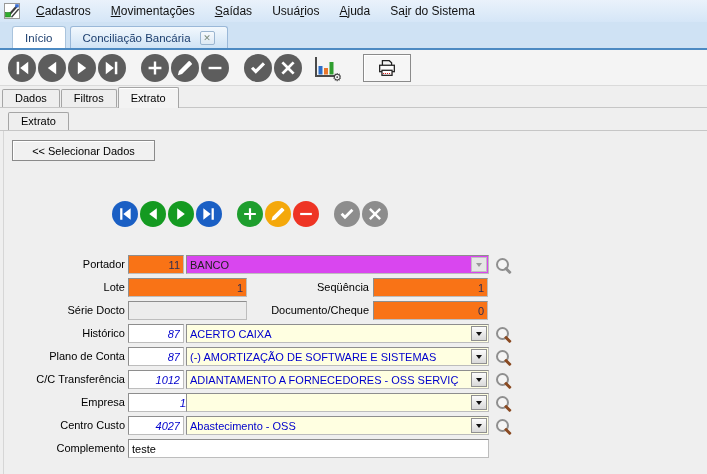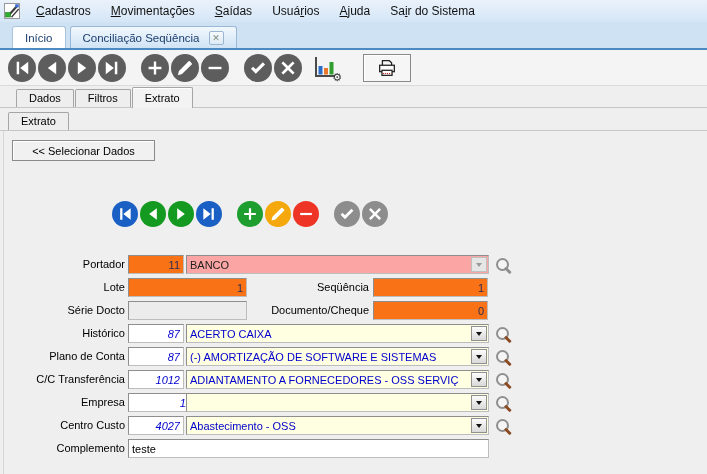--- a/index.html
+++ b/index.html
@@ -32,21 +32,21 @@
   .big .circle-btn svg { width:22px; height:22px; }
   .small .circle-btn { width:26px; height:26px; }
   .small .circle-btn svg { width:20px; height:20px; }
   .circle-btn.gap-after { margin-right:15px; }
   .chart-btn { background:none; border:none; margin-left:7px; position:relative; width:28px; height:28px; cursor:pointer; }
   .gear-glyph { position:absolute; right:-3px; bottom:-2px; font-size:11px; color:#3a3a3a; }
   .print-btn { margin-left:24px; width:48px; height:28px; background:#f6f6f6; border:1px solid #8a8a8a;
                box-shadow:inset 1px 1px 0 #ffffff; display:inline-flex; align-items:center; justify-content:center; cursor:pointer; }
 
   
-  .wtabs { position:relative; background:#efefef; display:flex; align-items:flex-end; padding-left:16px; border-bottom:1px solid #c6c6c6; }
+  .wtabs { position:relative; background:#efefef; display:flex; align-items:flex-end; padding-left:2px; border-bottom:1px solid #c6c6c6; }
   .wtabs1 { height:22px; }
   .wtabs2 { height:23px; padding-left:8px; }
   .wtab { height:18px; line-height:17px; padding:0 12px; background:#eeeeee; border:1px solid #a5a5a5; border-bottom:none;
           border-radius:2px 2px 0 0; font-size:11px; color:#000; margin-right:1px; position:relative; cursor:pointer; }
   .wtab.selected { height:21px; line-height:20px; background:#f3f3f3; z-index:2; margin-bottom:-1px;
                    box-shadow:inset 0 1px 0 #ffffff; }
 
   
   .content { position:relative; height:343px; background:#efefef; }
   .panel-edge { position:absolute; left:3px; top:0; bottom:0; width:1px; background:#d6d6d6; }
@@ -61,21 +61,21 @@
   .flabel2 { position:absolute; top:3px; text-align:right; font-size:11px; color:#000; }
   input.fld { position:absolute; height:19px; border:1px solid; border-color:#8e8e8e #bdbdbd #bdbdbd #8e8e8e;
               font-family:"Liberation Sans",sans-serif; font-size:11px; padding:0 3px; outline:none; }
   .num { text-align:right; }
   .ed-num { background:#ffffff; color:#0000cc;font-style:italic; }
   .dis-num { background:#f97316; color:#2e2e55; }
   .dis-txt { background:#ececec; color:#222; }
   .txt { background:#ffffff; color:#000; }
   .combo { position:absolute; height:19px; border:1px solid; border-color:#8e8e8e #bdbdbd #bdbdbd #8e8e8e;
            display:flex; background:#ffffe1; }
-  .combo.dis { background:#fca5a5; }
+  .combo.dis { background:#d946ef; }
   .combo input.cval { flex:1; border:none; background:transparent; font-family:"Liberation Sans",sans-serif;
                       font-size:11px; padding:0 3px; outline:none; min-width:0; }
   .combo input.cval.ed { color:#0000cc; }
   .combo input.cval.ds { color:#222; }
   .arrowbox { width:16px; display:flex; align-items:center; justify-content:center; cursor:pointer;
               background:linear-gradient(#fcfcfc,#d9d9d9); border:1px solid #909090; margin:1px; }
   .arrowbox .arr { width:0; height:0; border-left:3.5px solid transparent; border-right:3.5px solid transparent; border-top:4px solid #111; }
   .arrowbox.disab { background:#e6e6e6; border-color:#c0c0c0; }
   .arrowbox.disab .arr { border-top-color:#9a9a9a; }
 
@@ -109,21 +109,21 @@
         <div class="menu-item"><u>A</u>juda</div>
         <div class="menu-item">Sa<u>i</u>r do Sistema</div>
       </div>
   </div>
 
   <div class="tabbar">
     <div class="wintab inactive">
       <span>Início</span>
     </div>
     <div class="wintab active">
-      <span>Conciliação Seqüência</span>
+      <span>Conciliação Bancária</span>
       <span class="tab-close">✕</span>
     </div>
   </div>
 
   <div class="toolbar">
     <div class="crow-inline big" style="display:flex">
         <button class="circle-btn" style="background: rgb(93, 93, 93);">
           <svg viewBox="0 0 24 24">
             <path d="M6.2 5.2h2.7v13.6H6.2zM18.8 5.2L10 12l8.8 6.8z" fill="#fff"></path>
           </svg>

